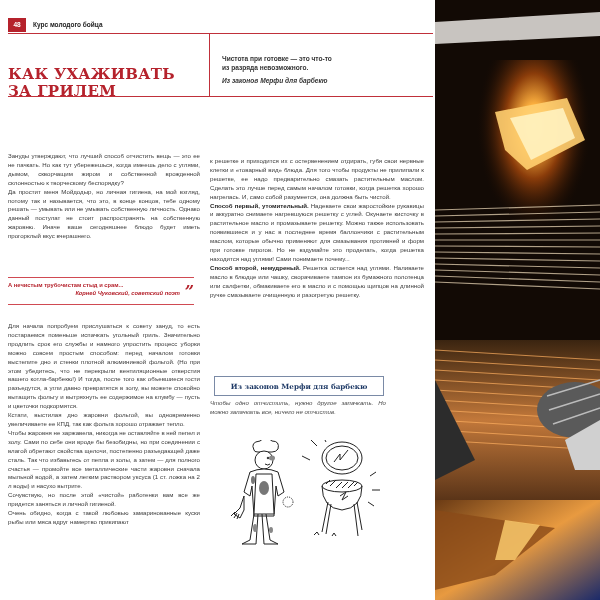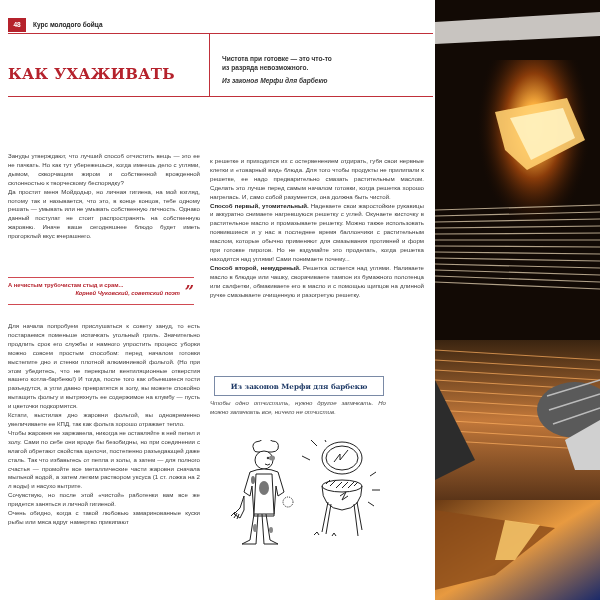--- a/index.html
+++ b/index.html
@@ -56,20 +56,21 @@
 
   <div class="page-num">48</div>
   <div class="running-head">Курс молодого бойца</div>
   <div class="header-rule"></div>
   <div class="header-rule-right"></div>
   <div class="vrule"></div>
   <div class="title-rule"></div>
 
   <h1 class="title">
     <div>КАК УХАЖИВАТЬ</div>
+    <div>ЗА ГРИЛЕМ</div>
   </h1>
 
   <div class="epigraph">
     <div class="epigraph-text">
       <div>Чистота при готовке — это что-то</div>
       <div>из разряда невозможного.</div>
     </div>
     <div class="epigraph-src">Из законов Мерфи для барбекю</div>
   </div>
 

